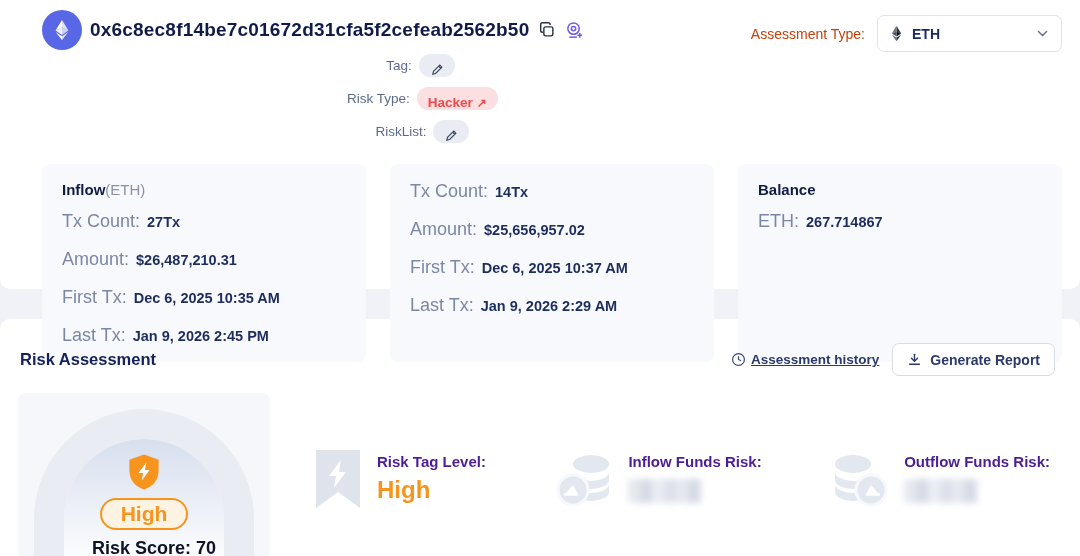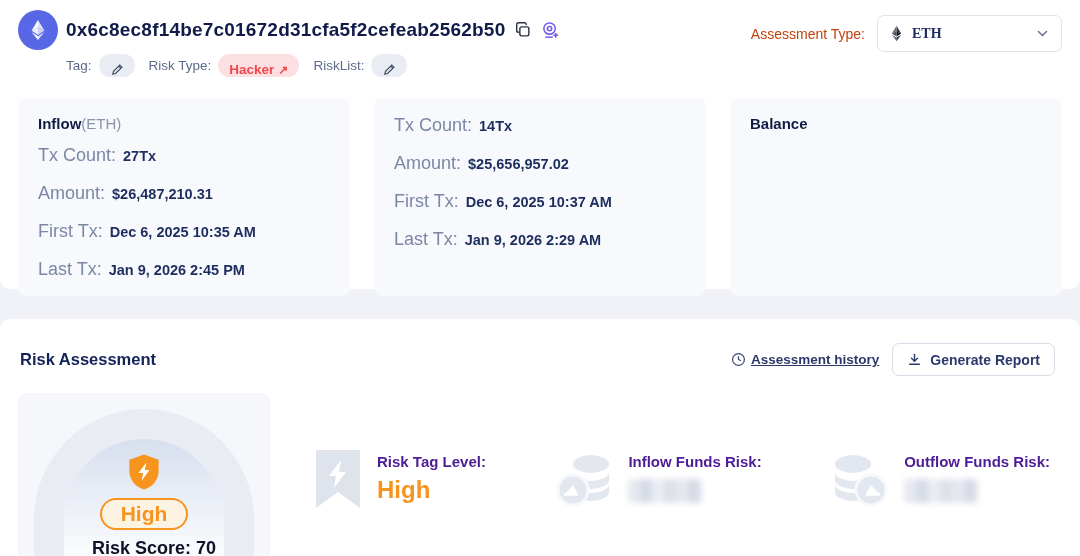--- a/index.html
+++ b/index.html
@@ -1,41 +1,41 @@
 <!DOCTYPE html>
 <html><head>
 <meta charset="utf-8">
 <style>
   * { margin:0; padding:0; box-sizing:border-box; }
   html,body { width:1080px; height:556px; background:#f1f2f7; font-family:"Liberation Sans", sans-serif; overflow:hidden; }
 
   .panel { background:#ffffff; }
-  .top-panel { border-radius:0 0 10px 10px; padding-top:10px; height:289px; }
+  .top-panel { border-radius:0 0 10px 10px; padding-top:10px; height:289px;padding-left:24px; }
   .bottom-panel { border-radius:10px 10px 0 0; margin-top:26px; height:241px; }
 
   
   .header-row { display:flex; align-items:flex-start; padding:0 18px; }
   .eth-avatar { width:40px; height:40px; border-radius:50%; background:#5767e6; display:flex; align-items:center; justify-content:center; flex:0 0 auto; }
   .title-col { margin-left:8px; flex:1; }
   .address-row { display:flex; align-items:center; gap:9px; height:40px; }
   .address { font-size:19px; font-weight:700; color:#101b4a; letter-spacing:.2px; }
   .icon-btn { display:inline-flex; align-items:center; justify-content:center; cursor:pointer; background:none; border:none; padding:0; }
-  .tags-row { display:flex; align-items:center; gap:10px; margin-top:4px; }
+  .tags-row { display:flex; align-items:center; gap:10px; margin-top:4px;flex-direction:column; }
   .tag-label { font-size:13.5px; color:#5d6b8a; }
   .pill { display:inline-flex; align-items:flex-end; justify-content:center; background:#e9ecf3; border-radius:12px; height:23px; padding:0 11px; cursor:pointer; }
   .pill.red { background:#fcdfe1; gap:4px; }
   .pill.red .pill-text { color:#f0494c; font-size:13.5px; font-weight:700; }
   .pill.red .arrow { color:#f0494c; font-size:12px; font-weight:700; }
   .tag-group { display:flex; align-items:center; gap:7px; }
   .tag-group + .tag-group { margin-left:4px; }
 
   .assess-wrap { display:flex; align-items:center; gap:12px; margin-top:5px; }
   .assess-label { font-size:14px; color:#c2410c; }
   .select-box { width:185px; height:37px; border:1px solid #dfe3ec; border-radius:7px; display:flex; align-items:center; padding:0 12px; gap:9px; cursor:pointer; background:#fff; }
-  .select-value { font-size:14px; font-weight:700; color:#1b2b5e; flex:1;font-family:Liberation Serif, serif; }
+  .select-value { font-size:14px; font-weight:700; color:#1b2b5e; flex:1; }
 
   
   .cards-grid { display:grid; grid-template-columns:1fr 1fr 1fr; gap:24px; margin:21px 18px 0; }
   .stat-card { background:#f8f9fc; border-radius:8px; padding:17px 20px; height:198px; }
   .card-title { font-size:15px; font-weight:700; color:#111c44; margin-bottom:13px; }
   .card-title .suffix { font-weight:400; color:#8a93ab; }
   .stat-row { display:flex; align-items:baseline; gap:7px; margin-bottom:17px; }
   .stat-label { font-size:18px; color:#7c87a5; }
   .stat-value { font-size:14.5px; font-weight:700; color:#1c2d5e; }
 
@@ -178,20 +178,24 @@
           <span class="stat-label">First Tx:</span>
           <span class="stat-value">Dec 6, 2025 10:37 AM</span>
         </div>
       <div class="stat-row">
           <span class="stat-label">Last Tx:</span>
           <span class="stat-value">Jan 9, 2026 2:29 AM</span>
         </div>
     </div>
     <div class="stat-card">
       <div class="card-title"><span>Balance</span><span class="suffix"></span></div>
+      <div class="stat-row">
+          <span class="stat-label">ETH:</span>
+          <span class="stat-value">267.714867</span>
+        </div>
     </div>
   </div>
 </div>
 
 <div class="panel bottom-panel">
   <div class="section-header">
     <div class="section-title">Risk Assessment</div>
     <span class="history-link">
       <svg width="15" height="15" viewBox="0 0 16 16" fill="none" stroke="#3d4a77" stroke-width="1.3">
         <circle cx="8" cy="8" r="6.3"></circle>

